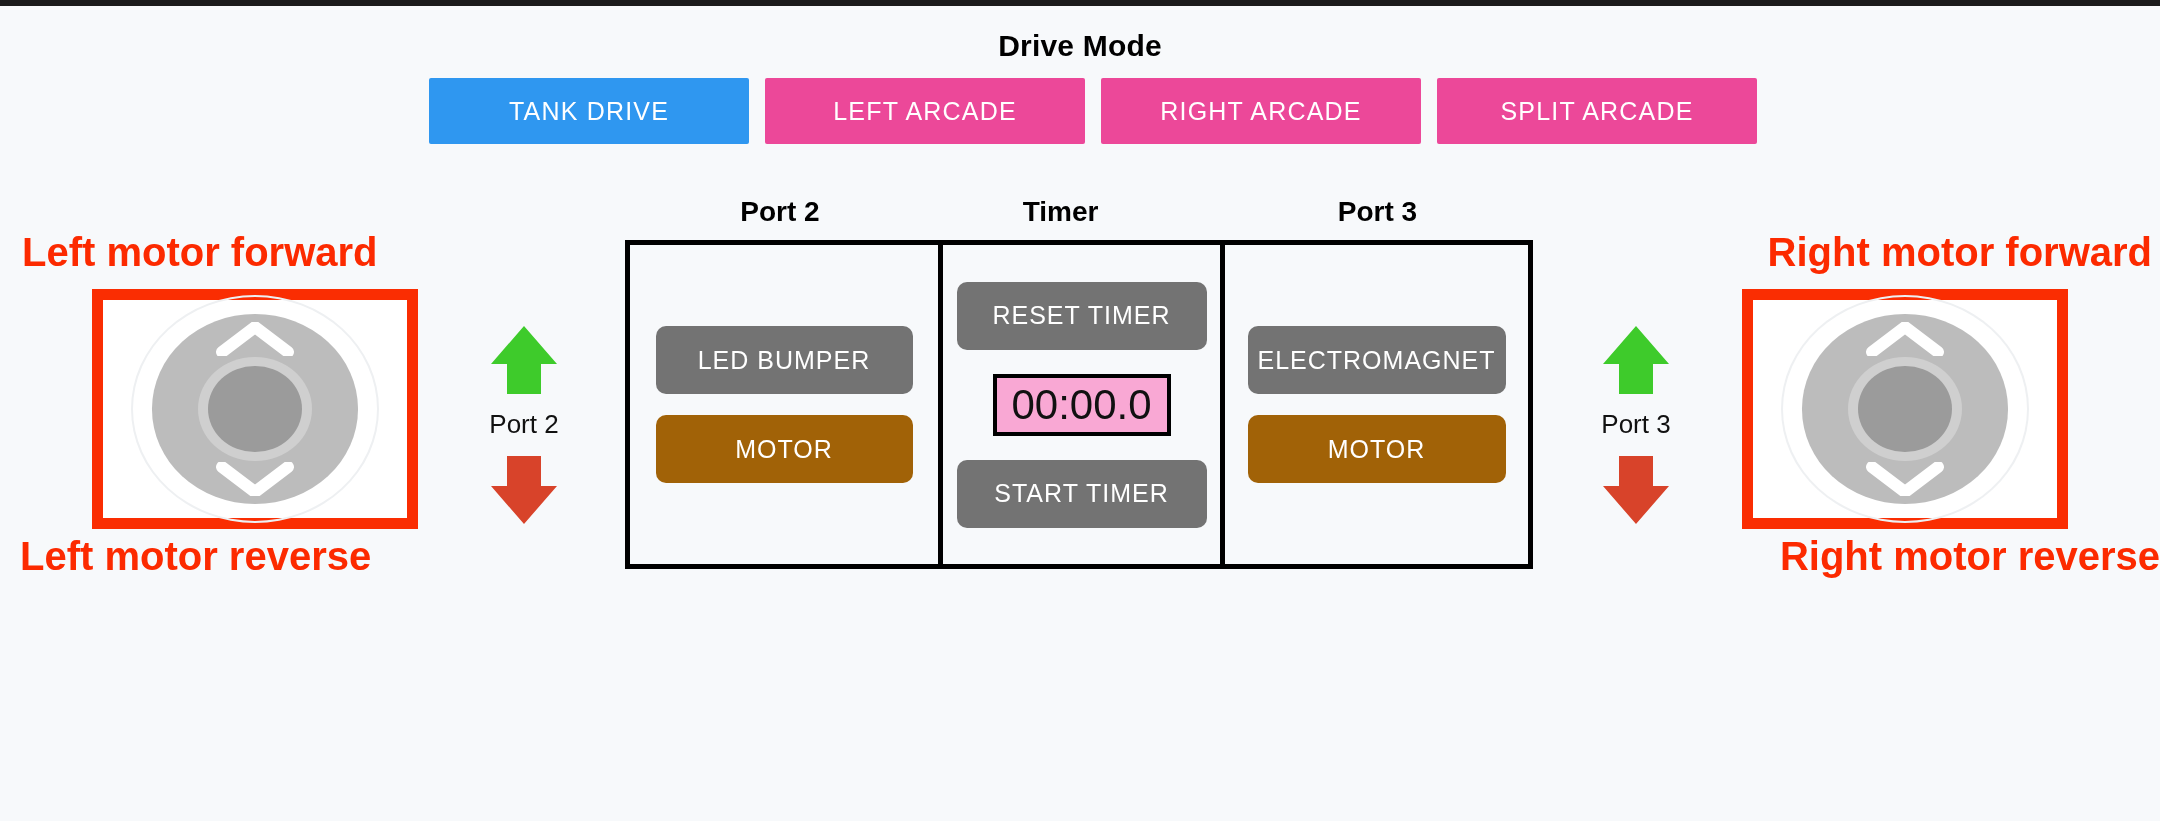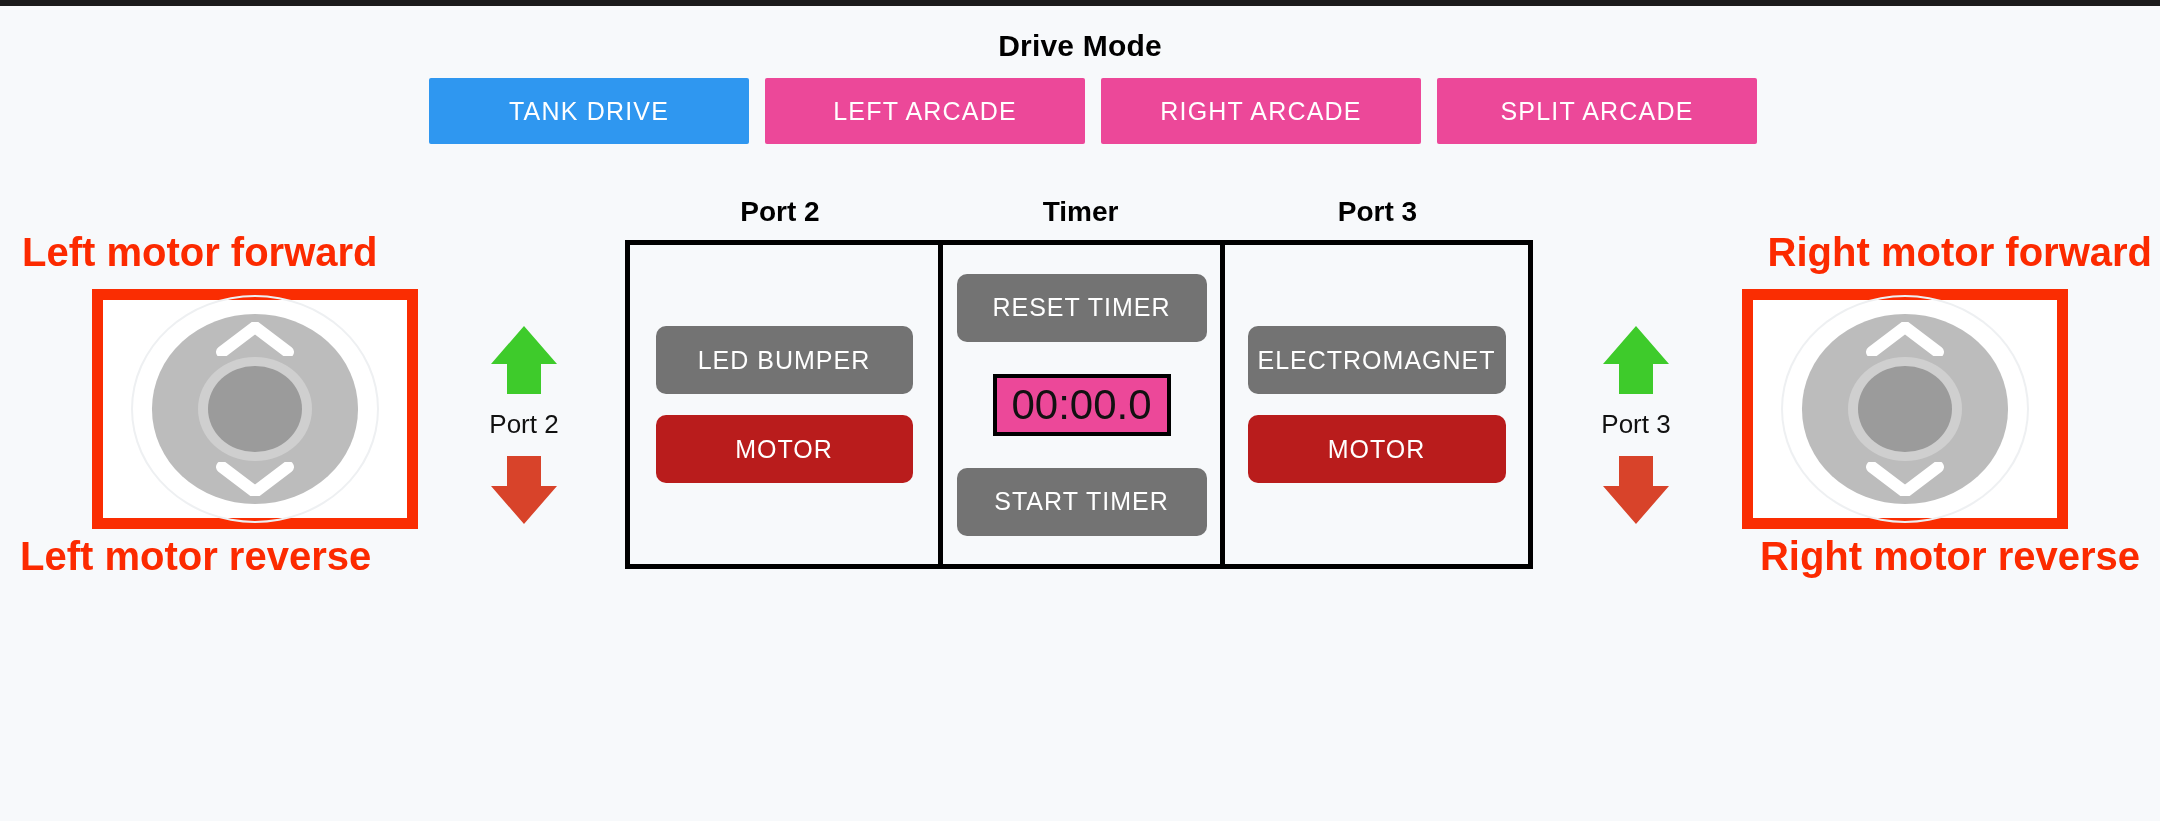--- a/index.html
+++ b/index.html
@@ -80,21 +80,21 @@
   }
   .col-head {
     position: absolute;
     top: 0;
     text-align: center;
     font-size: 28px;
     font-weight: bold;
     color: #000;
   }
   .col-head.c0 { left: 0px;   width: 310px; }
-  .col-head.c1 { left: 312px; width: 287px; }
+  .col-head.c1 { left: 292px; width: 287px; }
   .col-head.c2 { left: 597px; width: 311px; }
 
   .panel {
     position: absolute;
     left: 625px;
     top: 234px;
     width: 908px;
     height: 329px;
     border: 5px solid #000;
     box-sizing: border-box;
@@ -122,33 +122,33 @@
     font-size: 25px;
     font-family: "Liberation Sans", sans-serif;
     letter-spacing: 1px;
     display: flex;
     align-items: center;
     justify-content: center;
     cursor: pointer;
     padding: 0;
   }
   .pill.on  { background: #737373; }
-  .pill.off { background: #b91c1c; }
+  .pill.off { background: #a16207; }
   .pill.narrow { width: 258px; }
   .pill.timerbtn { width: 250px; height: 68px; }
 
   .stack-gap { height: 21px; }
 
   .timer-display {
     width: 178px;
     height: 62px;
-    margin: 32px 0;
+    margin: 24px 0;
     border: 4px solid #000;
     box-sizing: border-box;
-    background: #ec4899;
+    background: #f9a8d4;
     display: flex;
     align-items: center;
     justify-content: center;
     font-size: 42px;
     color: #111;
     letter-spacing: 0px;
   }
 
   
   .jgroup { position: absolute; top: 0; }
@@ -158,21 +158,21 @@
   .annot {
     position: absolute;
     color: #fc2a00;
     font-size: 40px;
     font-weight: bold;
     white-space: nowrap;
   }
   .annot.top-l    { left: 22px;  top: 224px; }
   .annot.bot-l    { left: 20px;  top: 528px; }
   .annot.top-r    { right: 8px;  top: 224px; }
-  .annot.bot-r    { right: 20px;  top: 528px; }
+  .annot.bot-r    { right: 0;  top: 528px; }
 
   .jbox {
     position: absolute;
     width: 326px;
     height: 240px;
     border: 11px solid #fa2d02;
     box-sizing: border-box;
     background: #ffffff;
   }
   .jbox.left  { left: 92px;  top: 283px; }

